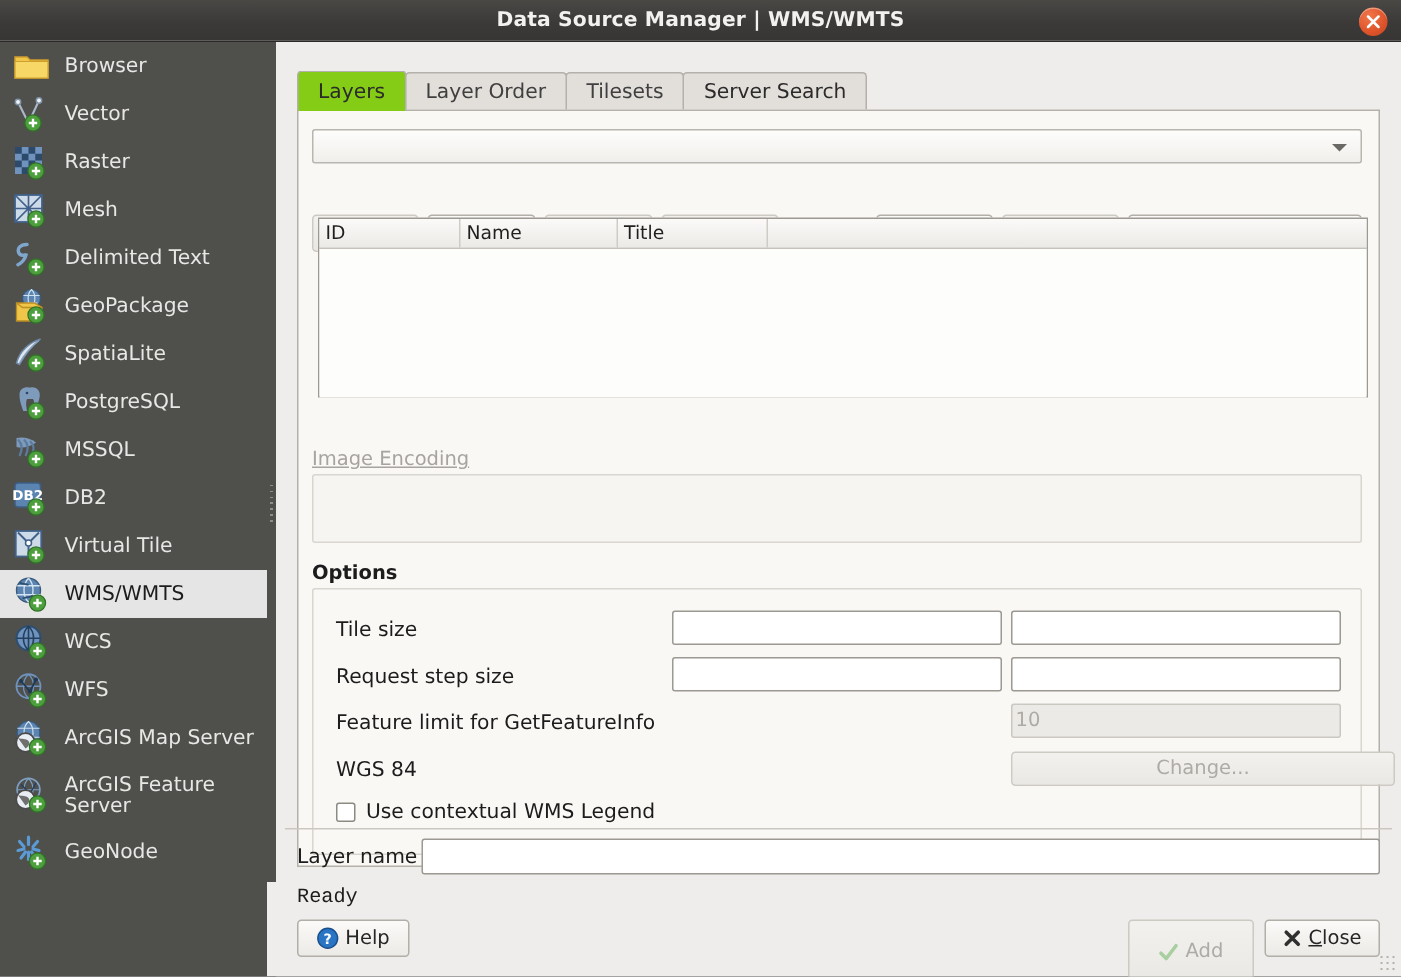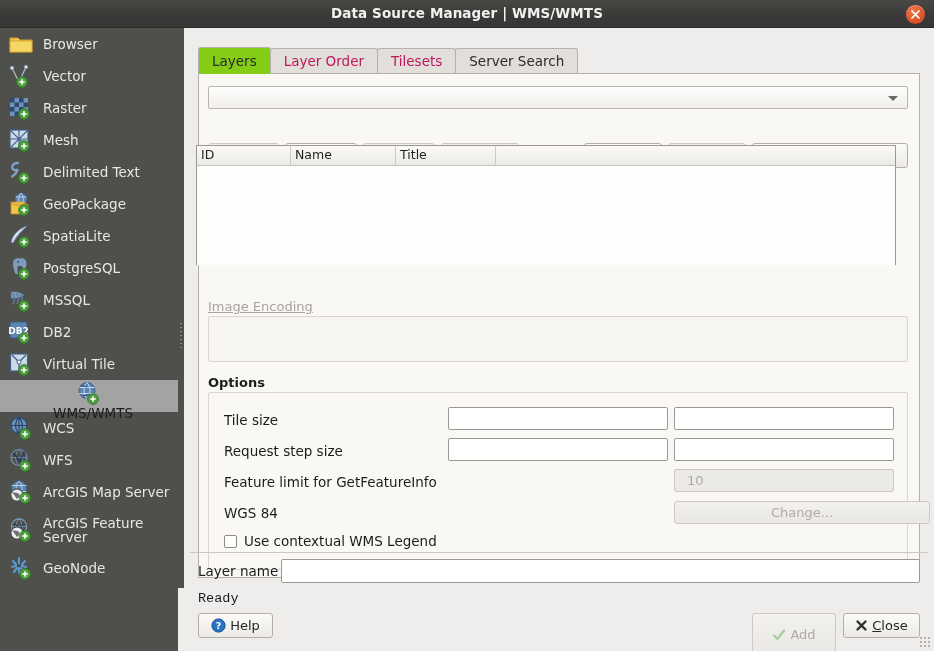--- a/index.html
+++ b/index.html
@@ -67,23 +67,22 @@
     align-items: center;
     height: 32px;
     padding-left: 8px;
     color: #e8e7e5;
     font-size: 13.5px;
     cursor: pointer;
     box-sizing: border-box;
   }
   .side-item.two-line { height: 44px; }
   .side-item.selected {
-    background: #a3a3a3;
+    background: #e5e5e5;
     color: #1c1c1c;
-    flex-direction: column;
   }
   .side-ico {
     position: relative;
     width: 26px; height: 26px;
     margin-right: 9px;
     flex: 0 0 26px;
   }
   .side-ico svg { display:block; }
   .side-label { line-height: 1.05; }
   .side-label.wrap { white-space: normal; max-width: 128px; }
@@ -134,21 +133,21 @@
     box-sizing: border-box;
     cursor: pointer;
   }
   .tab.active {
     background: #84cc16;
     z-index: 3;
     height: 27px;
     line-height: 26px;
     font-weight: normal;
   }
-  .tab.disabled { color: #be185d; cursor: default; }
+  .tab.disabled { color: #404040; cursor: default; }
 
   .tabpanel {
     position: absolute;
     left: 14px; top: 45px;
     width: 722px; height: 505px;
     background: #faf8f5;
     border: 1px solid #b4b0aa;
     box-sizing: border-box;
   }
 
@@ -191,21 +190,21 @@
     color: #aeaba6;
     background: linear-gradient(to bottom, #f3f1ee 0%, #eae8e4 100%);
     border-color: #cdc9c3;
     cursor: default;
   }
   .btn u { text-decoration: underline; }
 
   
   .table {
     position: absolute;
-    left: 12px; top: 117px;
+    left: 28px; top: 117px;
     width: 700px; height: 120px;
     background: #fdfdfc;
     border: 1px solid #9c9892;
     box-sizing: border-box;
   }
   .thead {
     display: flex;
     height: 19px;
     background: linear-gradient(to bottom, #fbfaf9 0%, #eceae6 100%);
     border-bottom: 1px solid #c5c1bb;
@@ -251,21 +250,21 @@
     border: 1px solid #9c9892;
     box-sizing: border-box;
     border-radius: 2px;
   }
   .field.readonly {
     background: #eceae6;
     border-color: #cbc7c1;
     color: #aeaba6;
     font-size: 13px;
     line-height: 21px;
-    padding-left: 12px;
+    padding-left: 2px;
   }
 
   .checkbox-row {
     position: absolute;
     left: 40px; top: 505px;
     display: flex;
     align-items: center;
     cursor: pointer;
   }
   .cbox {

